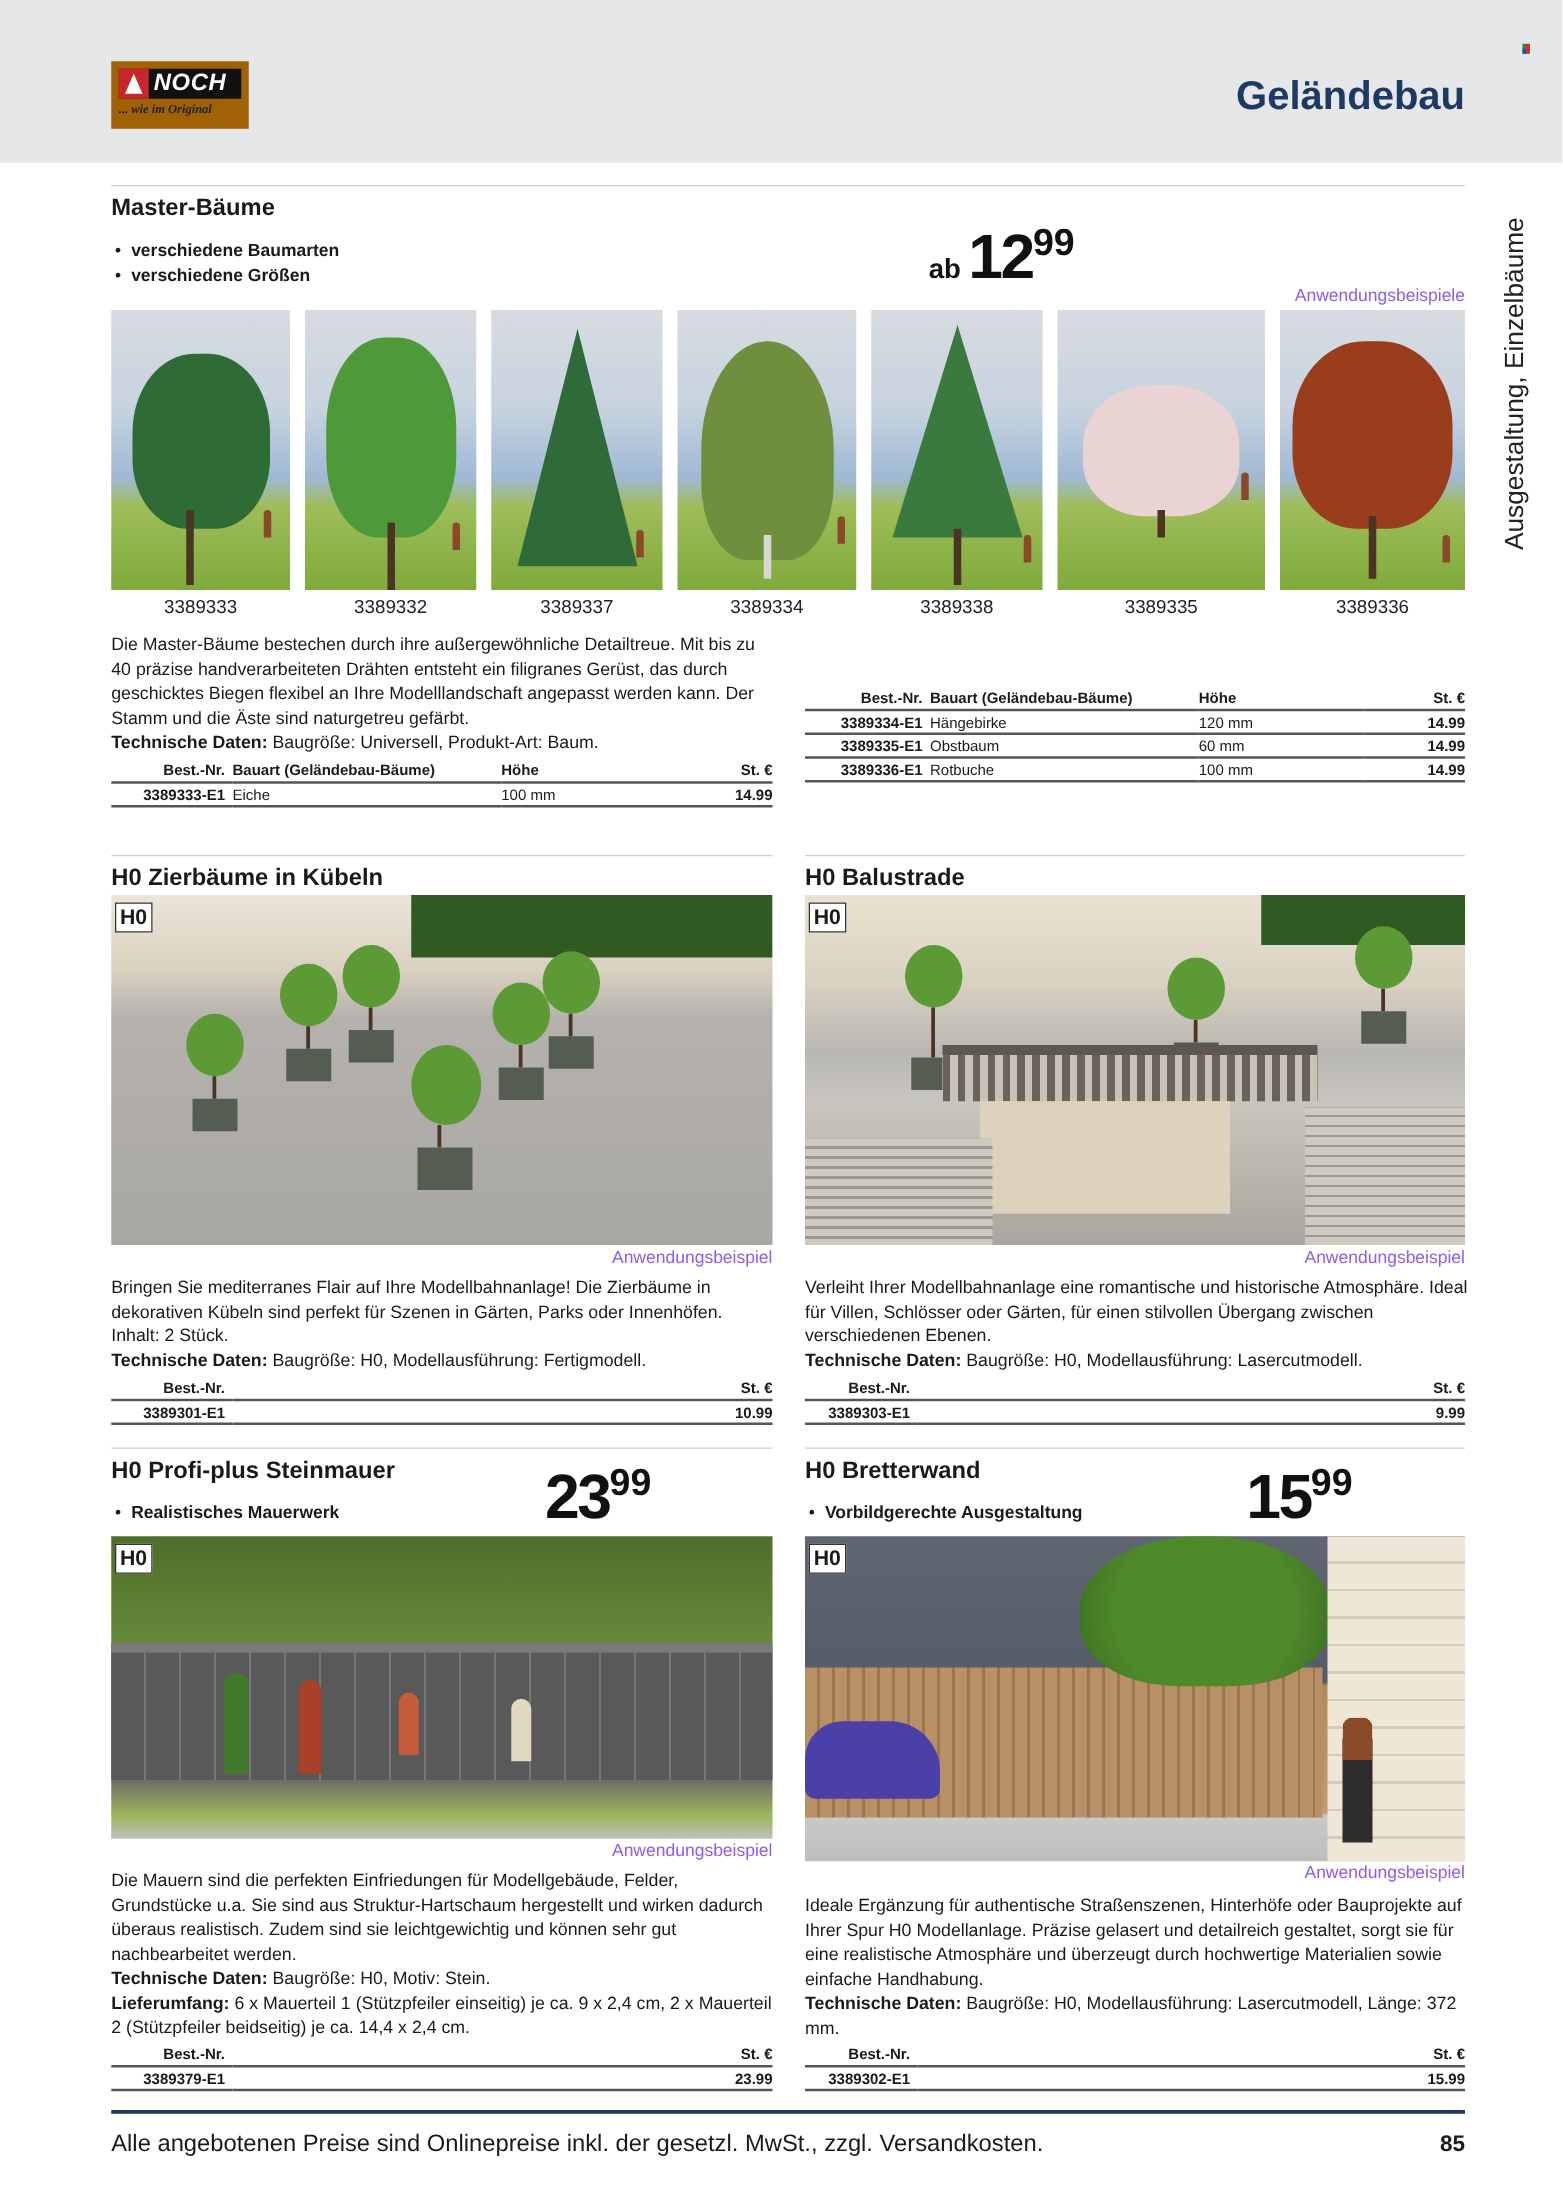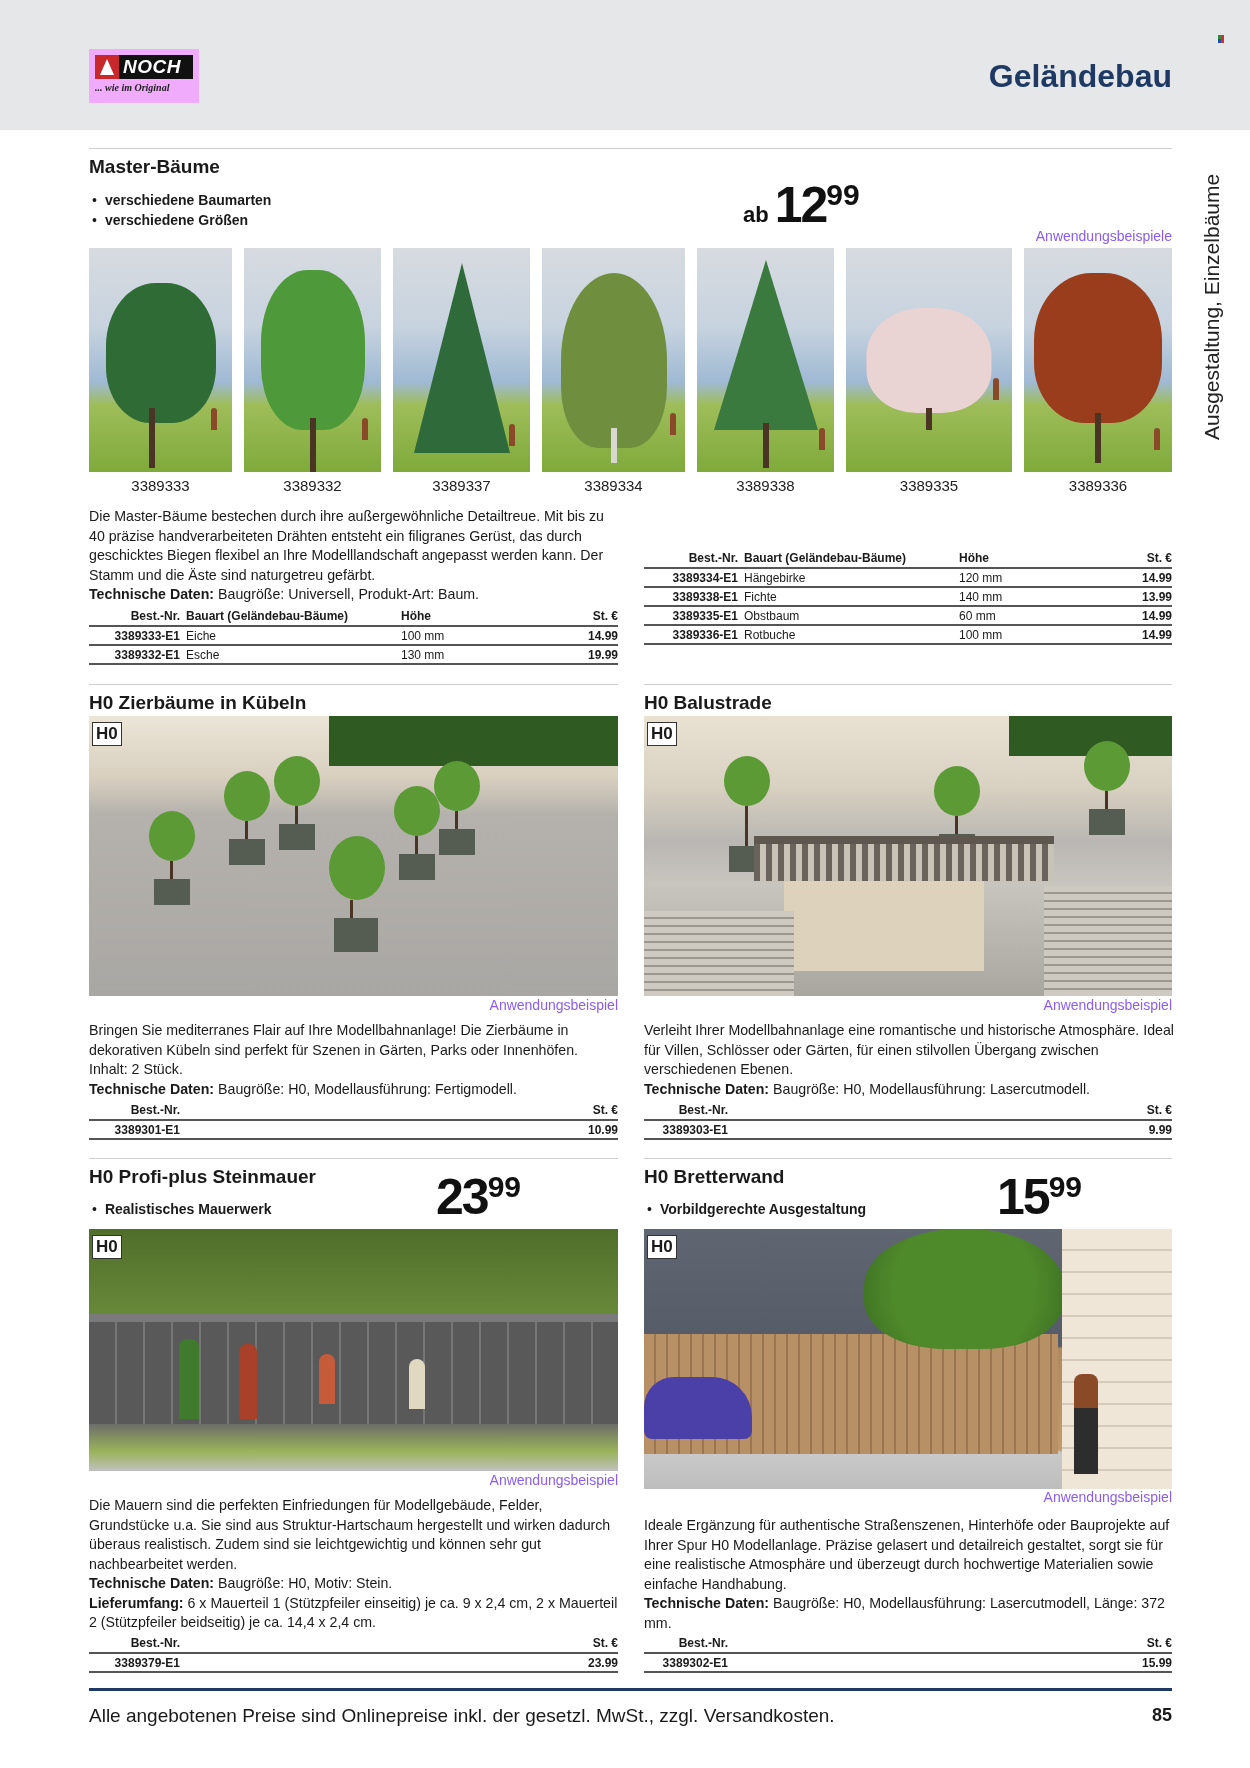--- a/index.html
+++ b/index.html
@@ -1,18 +1,18 @@
 <!DOCTYPE html>
 <html><head>
 <meta charset="utf-8">
 <style>
   * { box-sizing: border-box; margin: 0; padding: 0; }
   body { width: 1250px; height: 1768px; background: #ffffff; font-family: "Liberation Sans", "DejaVu Sans", sans-serif; color: #1a1a1a; position: relative; overflow: hidden; }
   .header { position: absolute; left: 0; top: 0; width: 1250px; height: 130px; background: #e6e7e9; }
-  .logo { position: absolute; left: 89px; top: 49px; width: 110px; height: 54px; background: #f0abfc; padding: 6px 6px 4px 6px; }
+  .logo { position: absolute; left: 89px; top: 49px; width: 110px; height: 54px; background: #a16207; padding: 6px 6px 4px 6px; }
   .logo-top { display: flex; height: 24px; background: #111; }
   .logo-tri { width: 24px; height: 24px; background: #c8272c; position: relative; }
   .logo-tri::after { content: ""; position: absolute; left: 5px; top: 4px; border-left: 7px solid transparent; border-right: 7px solid transparent; border-bottom: 16px solid #fff; }
   .logo-name { color: #fff; font-weight: bold; font-style: italic; font-size: 19px; line-height: 24px; padding-left: 4px; letter-spacing: 0.5px; }
   .logo-sub { font-family: "Liberation Serif", serif; font-style: italic; font-weight: bold; font-size: 10px; color: #222; margin-top: 3px; white-space: nowrap; }
   .header-title { position: absolute; right: 78px; top: 58px; font-size: 32px; font-weight: bold; color: #1e3a64; }
   .color-dot { position: absolute; left: 1218px; top: 35px; width: 6px; height: 8px; background: linear-gradient(90deg, #2d8a3e 50%, #d32f2f 50%); }
   .color-dot::after { content:""; position:absolute; left:0; top:4px; width:3px; height:4px; background:#1e4fb0; }
   .side-tab { position: absolute; left: 1200px; top: 440px; transform-origin: left top; transform: rotate(-90deg); font-size: 21px; color: #222; white-space: nowrap; }
 
@@ -149,50 +149,38 @@
     <th class="price-h">St. €</th>
   </tr>
     </thead>
   <tbody>
     <tr>
       <td class="num bold">3389333-E1</td>
       <td>Eiche</td>
       <td>100 mm</td>
       <td class="price-cell">14.99</td>
     </tr>
-    <tr>
-      <td class="num bold">3389332-E1</td>
-      <td>Esche</td>
-      <td>130 mm</td>
-      <td class="price-cell">19.99</td>
-    </tr>
   </tbody>
 </table>
 
 <table class="pt" style="left:644px; top:549px; width:528px;">
   <thead>
       <tr>
     <th class="num" style="width:100px;">Best.-Nr.</th>
     <th style="width:215px;">Bauart (Geländebau-Bäume)</th>
     <th>Höhe</th>
     <th class="price-h">St. €</th>
   </tr>
     </thead>
   <tbody>
     <tr>
       <td class="num bold">3389334-E1</td>
       <td>Hängebirke</td>
       <td>120 mm</td>
       <td class="price-cell">14.99</td>
-    </tr>
-    <tr>
-      <td class="num bold">3389338-E1</td>
-      <td>Fichte</td>
-      <td>140 mm</td>
-      <td class="price-cell">13.99</td>
     </tr>
     <tr>
       <td class="num bold">3389335-E1</td>
       <td>Obstbaum</td>
       <td>60 mm</td>
       <td class="price-cell">14.99</td>
     </tr>
     <tr>
       <td class="num bold">3389336-E1</td>
       <td>Rotbuche</td>

